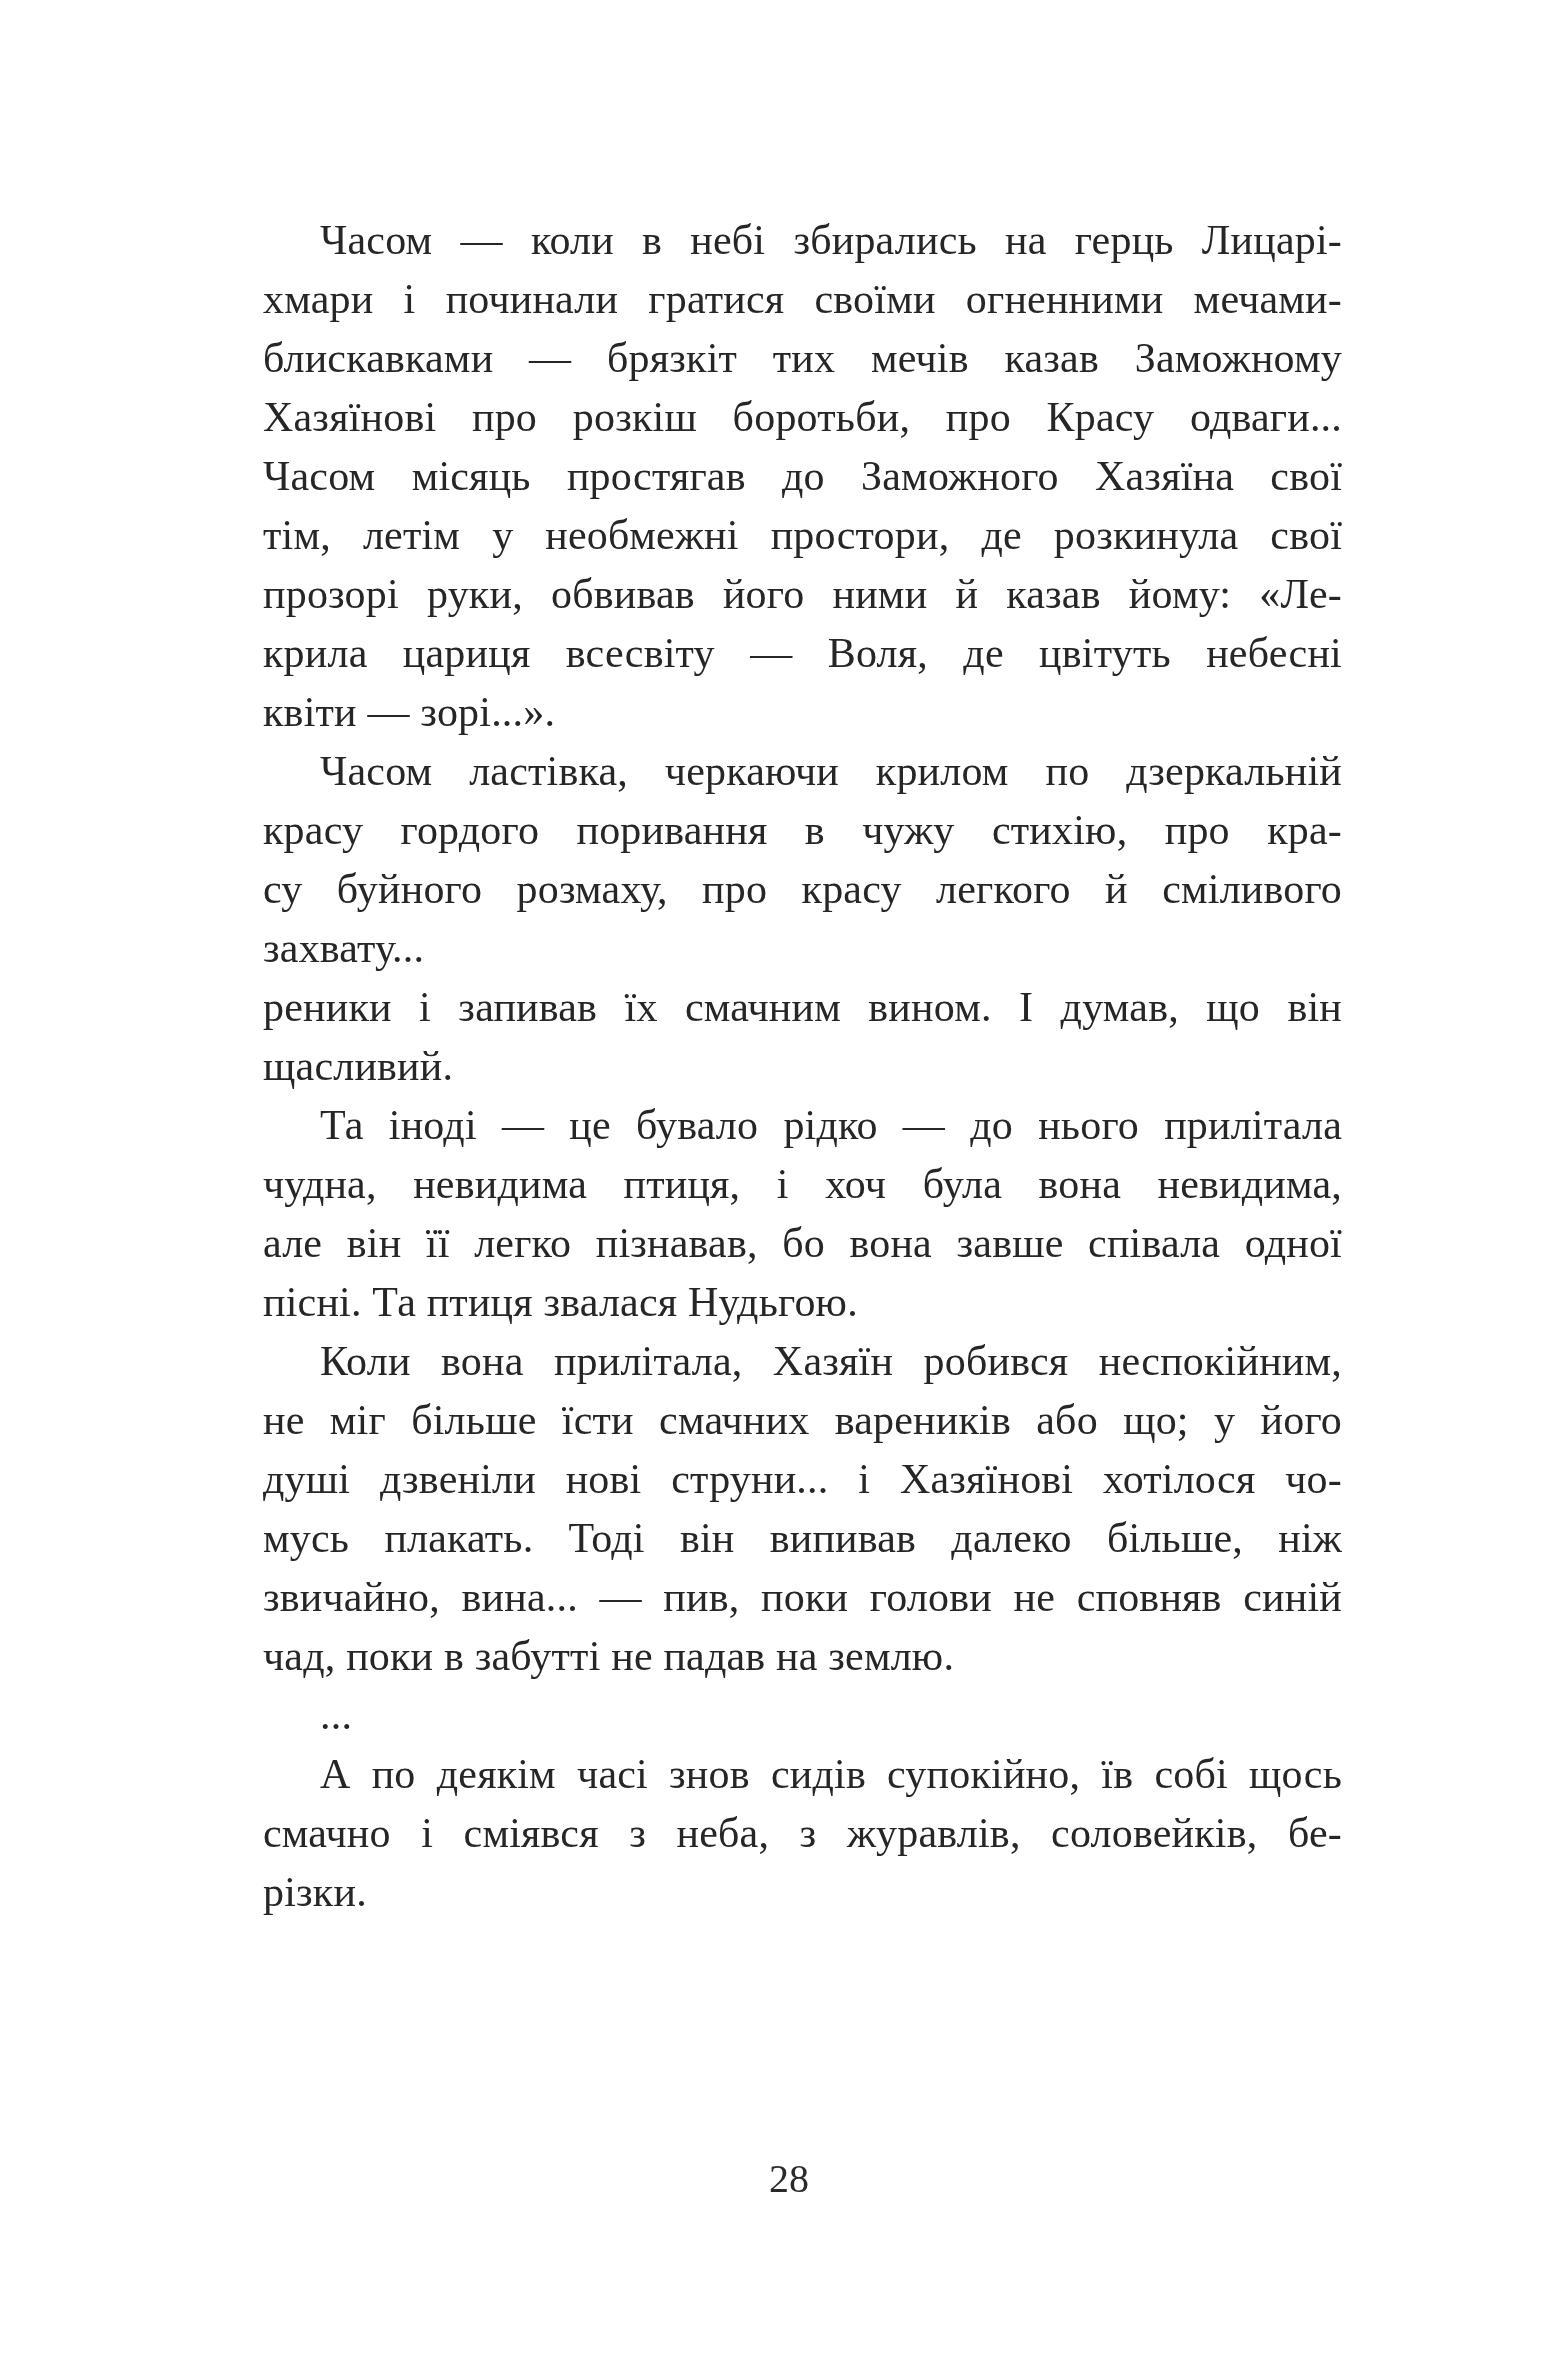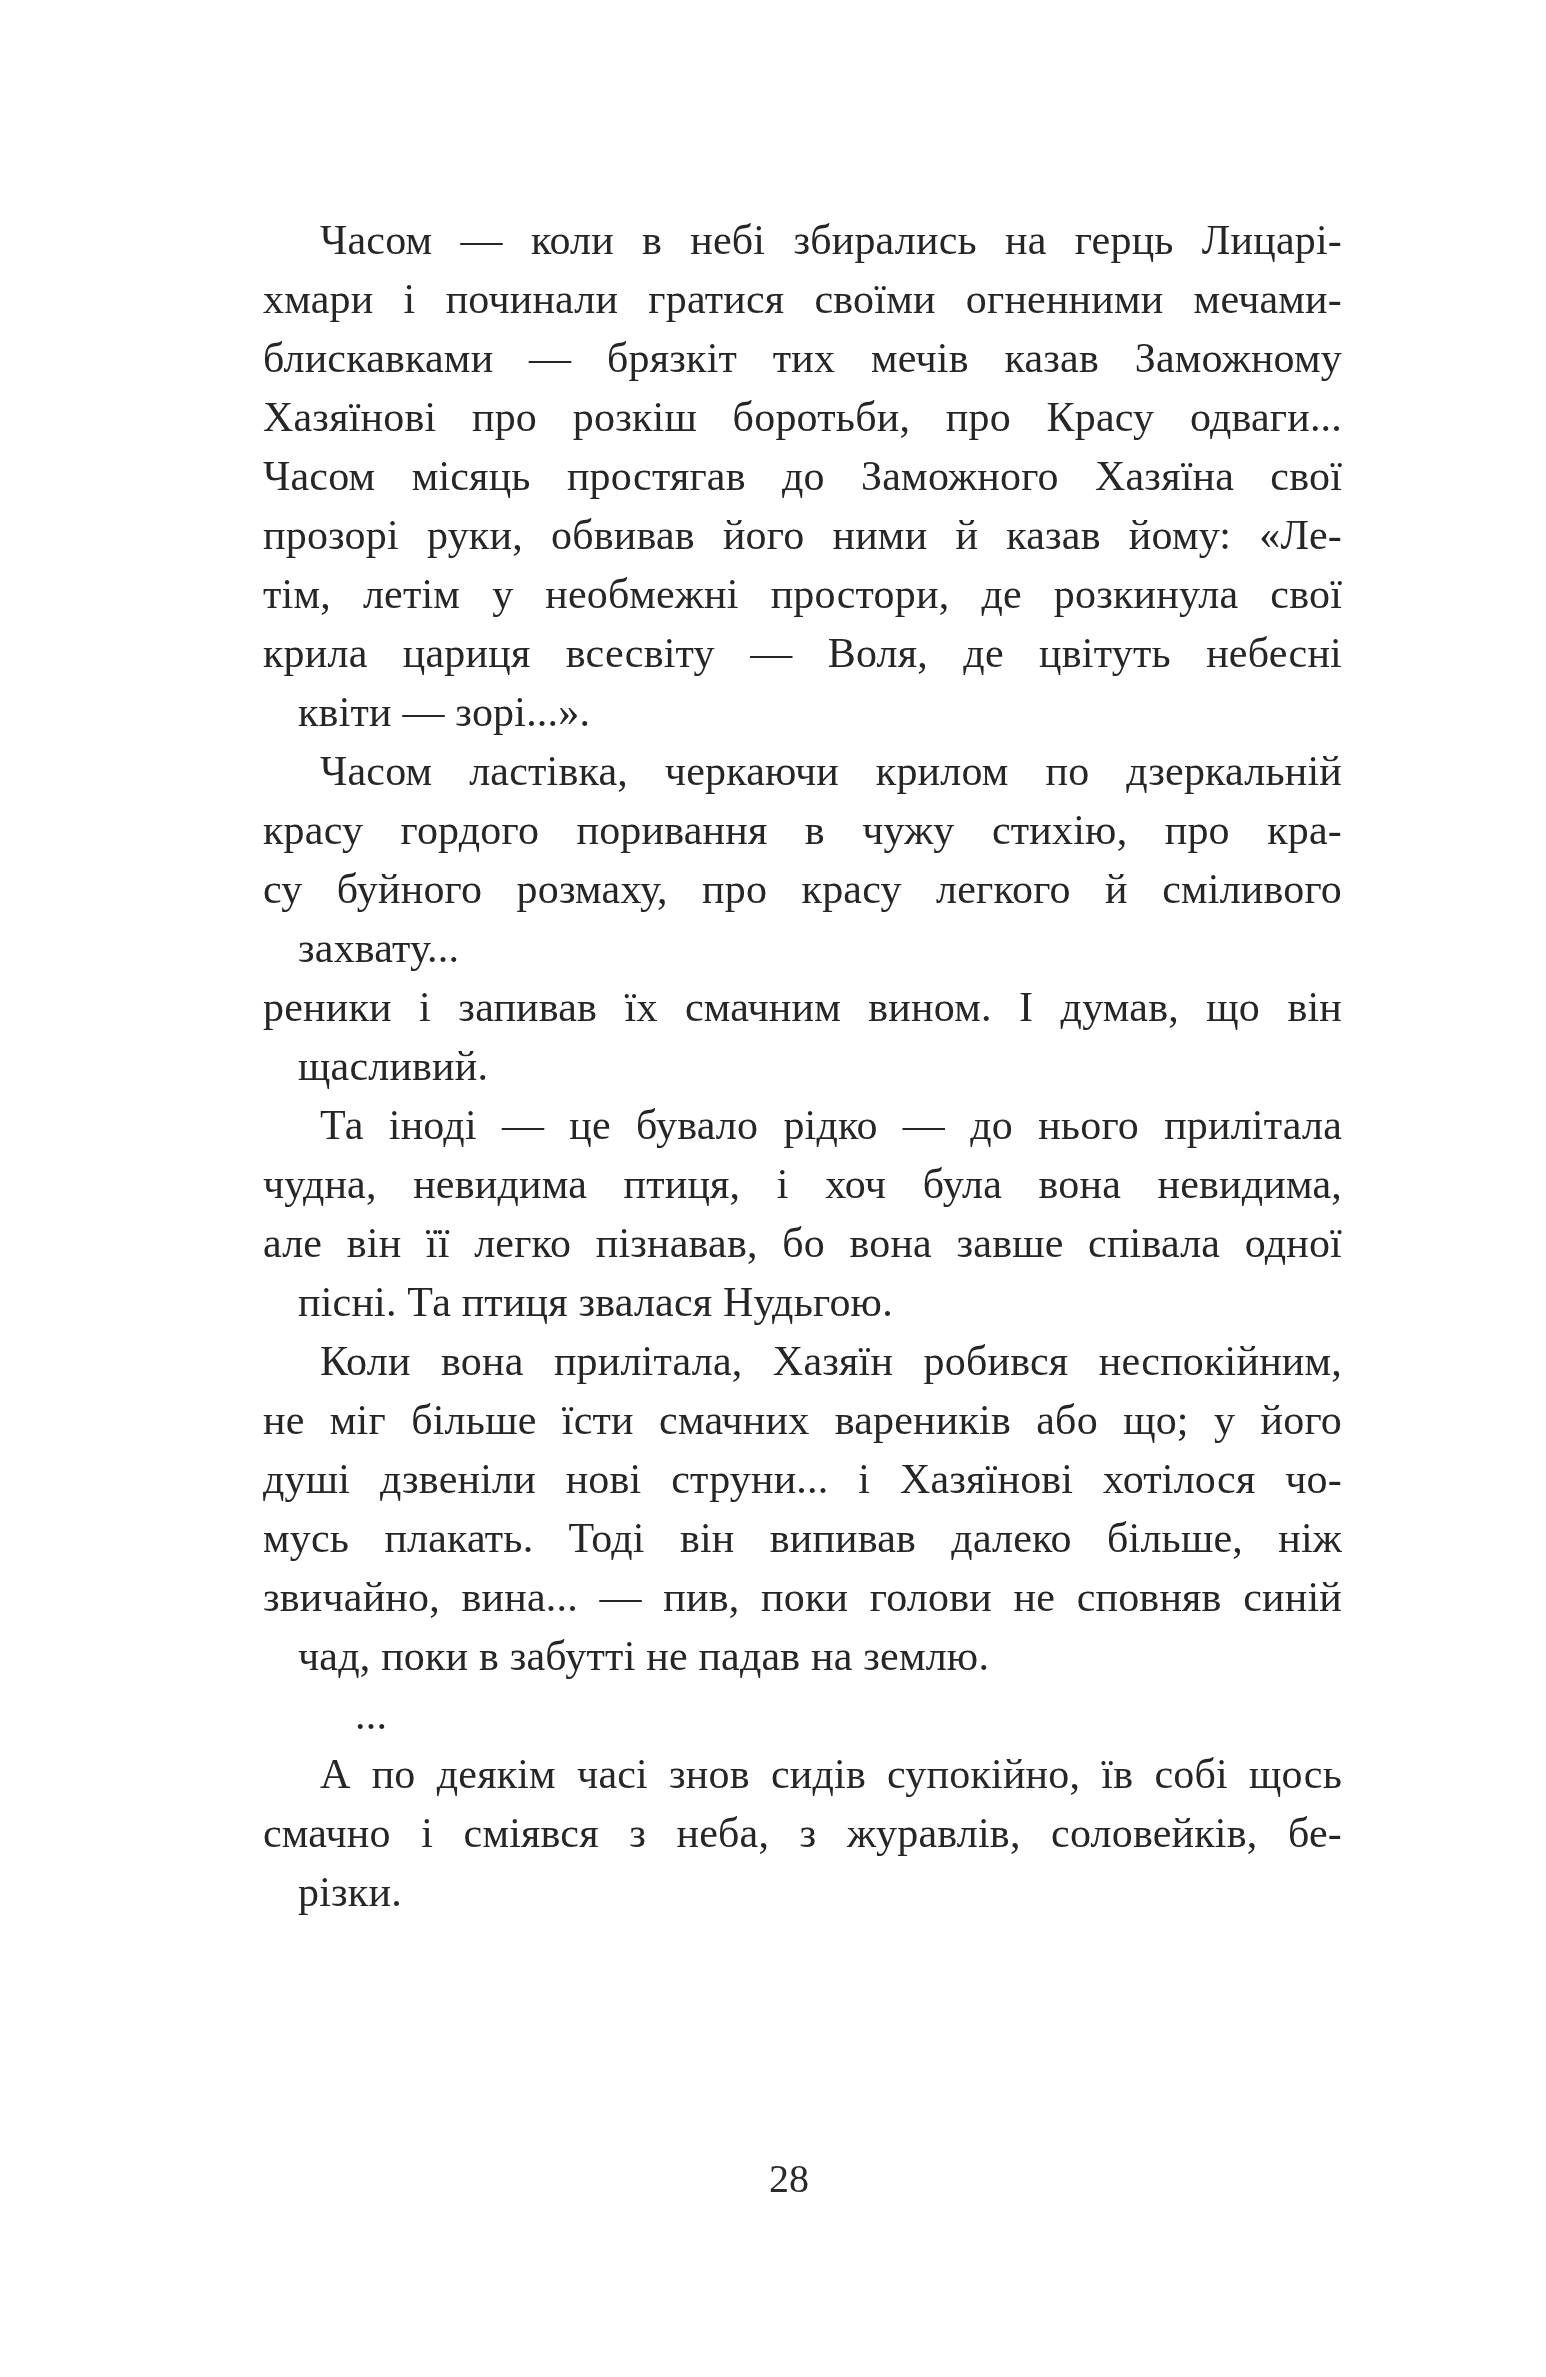--- a/index.html
+++ b/index.html
@@ -36,21 +36,20 @@
     white-space: nowrap;
     text-align: justify;
     text-align-last: justify;
     letter-spacing: 0.2px;
   }
   .line.indent {
     padding-left: 57px;
   }
   .line.last {
     text-align-last: left;
-    margin-left: 35px;
   }
   .page-number {
     position: absolute;
     left: 16px;
     width: 1546px;
     top: 2155px;
     text-align: center;
     font-size: 40px;
     line-height: 48px;
     color: #2a2a2a;
@@ -62,22 +61,22 @@
 
 <div class="page">
   <div class="text-block">
 
     <div>
       <span class="line indent">Часом — коли в небі збирались на герць Лицарі-</span>
       <span class="line">хмари і починали гратися своїми огненними мечами-</span>
       <span class="line">блискавками — брязкіт тих мечів казав Заможному</span>
       <span class="line">Хазяїнові про розкіш боротьби, про Красу одваги...</span>
       <span class="line">Часом місяць простягав до Заможного Хазяїна свої</span>
+      <span class="line">тім, летім у необмежні простори, де розкинула свої</span>
       <span class="line">прозорі руки, обвивав його ними й казав йому: «Ле-</span>
-      <span class="line">тім, летім у необмежні простори, де розкинула свої</span>
       <span class="line">крила цариця всесвіту — Воля, де цвітуть небесні</span>
       <span class="line last">квіти — зорі...».</span>
     </div>
 
     <div>
       <span class="line indent">Часом ластівка, черкаючи крилом по дзеркальній</span>
       <span class="line">красу гордого поривання в чужу стихію, про кра-</span>
       <span class="line">су буйного розмаху, про красу легкого й сміливого</span>
       <span class="line last">захвату...</span>
     </div>

